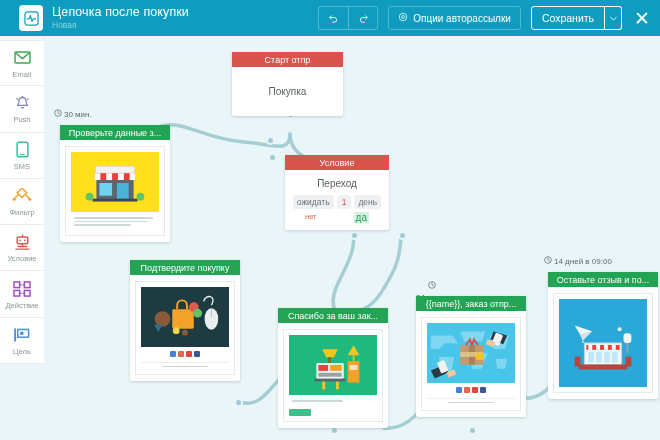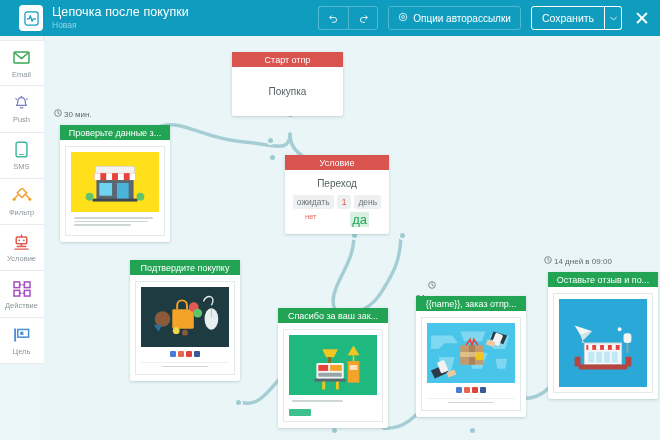--- a/index.html
+++ b/index.html
@@ -54,21 +54,21 @@
   }
   .close-btn {
     margin-left: 10px; color: #ffffff; font-size: 19px; line-height: 19px;
     cursor: pointer; font-weight: 300; padding: 0 2px;
   }
 
   
   .sidebar {
     position: absolute; left: 0; top: 36px; width: 44px; height: 328px;
     background: #f4f7f8; border-right: 1px solid #dfe6e8; z-index: 20;
-    display: flex; flex-direction: column; align-items: center; padding-top: 4px;
+    display: flex; flex-direction: column; align-items: flex-start; padding-top: 4px;
   }
   .side-item {
     width: 44px; height: 50px; display: flex; flex-direction: column;
     align-items: center; justify-content: center; cursor: pointer;
     border-bottom: 1px solid #e6ecee; background: #ffffff; gap: 2px;
   }
   .side-item:first-child { border-top: 1px solid #e6ecee; }
   .side-label { font-size: 7.5px; color: #8b9699; line-height: 9px; }
   .side-ico { height: 20px; display: flex; align-items: center; justify-content: center; }
 
@@ -100,21 +100,21 @@
   }
   .cond-body { padding: 8px 6px 7px; text-align: center; }
   .cond-title { font-size: 10px; color: #555f61; margin-bottom: 6px; }
   .cond-row { display: flex; align-items: center; justify-content: center; gap: 3px; }
   .chip {
     background: #eef0f1; color: #6b7578; font-size: 8.5px; padding: 2px 4px; border-radius: 2px;
   }
   .chip.num { color: #d9534f; background: #eef0f1; padding: 2px 5px; }
   .cond-feet { display: flex; justify-content: space-between; padding: 3px 14px 0; }
   .feet-no { color: #e2655f; font-size: 7.5px; }
-  .feet-yes { color: #23a455; font-size: 13px; background: #d8f0e0; padding: 0 2px; }
+  .feet-yes { color: #23a455; font-size: 10px; background: #d8f0e0; padding: 0 2px; }
 
   
   .mail-prev { border: 1px solid #e4e9ea; background: #fff; padding: 5px; }
   .mail-img { width: 100%; height: 60px; position: relative; overflow: hidden; }
   .mail-lines { padding: 5px 3px 2px; }
   .mline { height: 1.5px; background: #cfd6d8; margin-bottom: 2px; border-radius: 1px; }
   .social { display: flex; gap: 2px; justify-content: center; padding: 4px 0 3px; }
   .soc { width: 6px; height: 6px; border-radius: 1px; }
   .mail-foot { border-top: 1px solid #eceff0; margin-top: 2px; padding-top: 3px; }
   .mail-foot .mline { margin: 0 auto 2px; width: 52%; height: 1.3px; }

